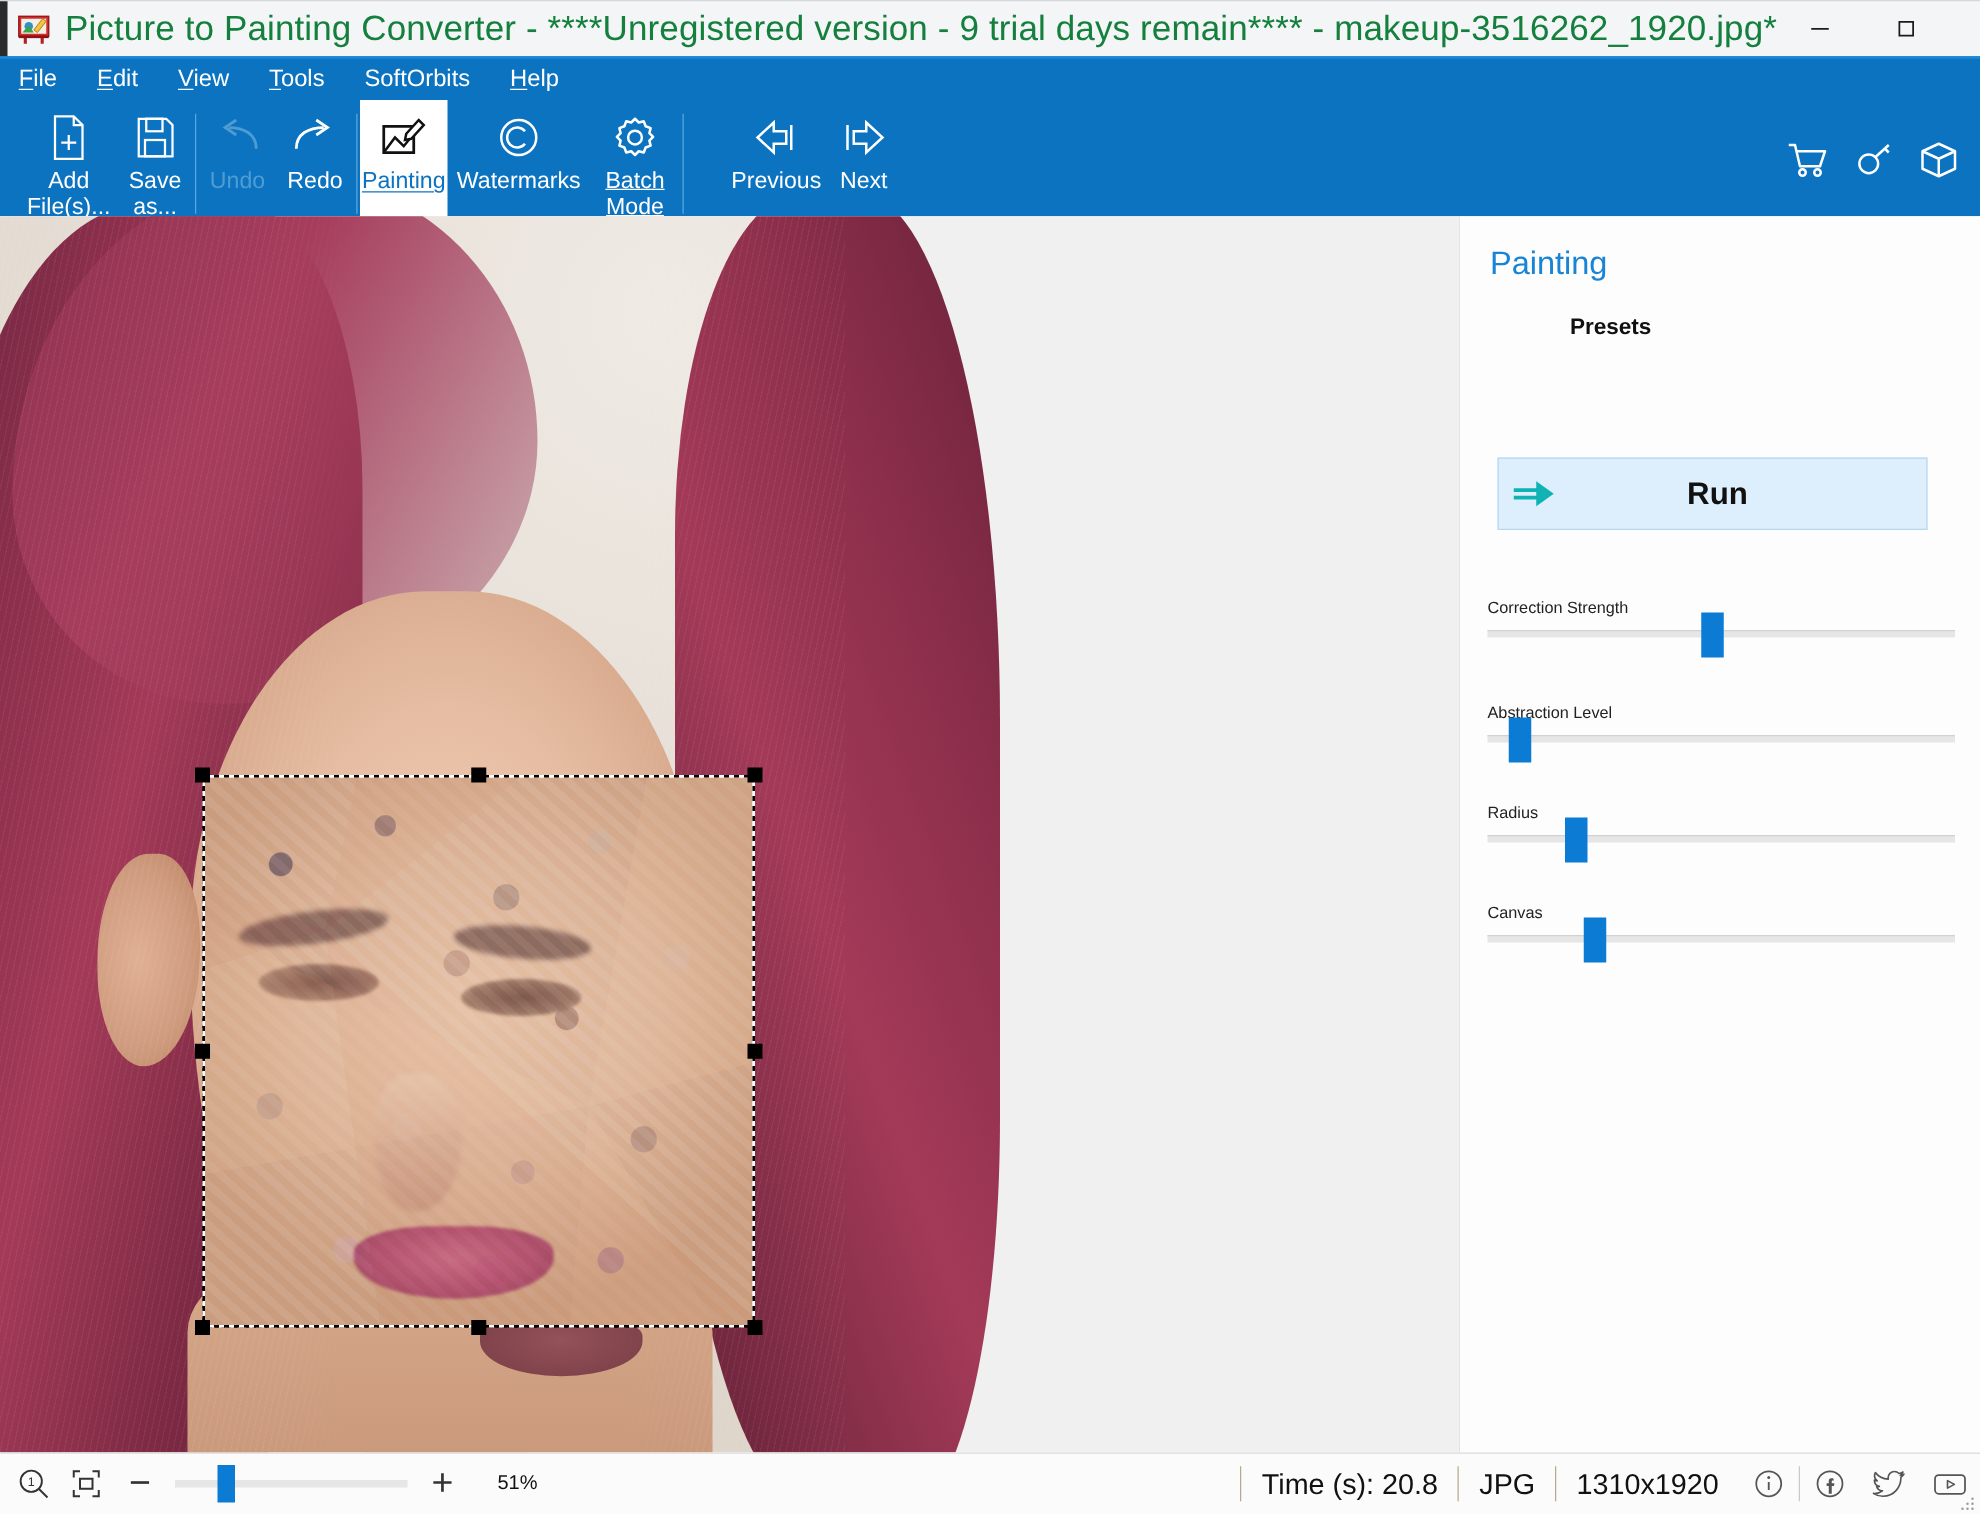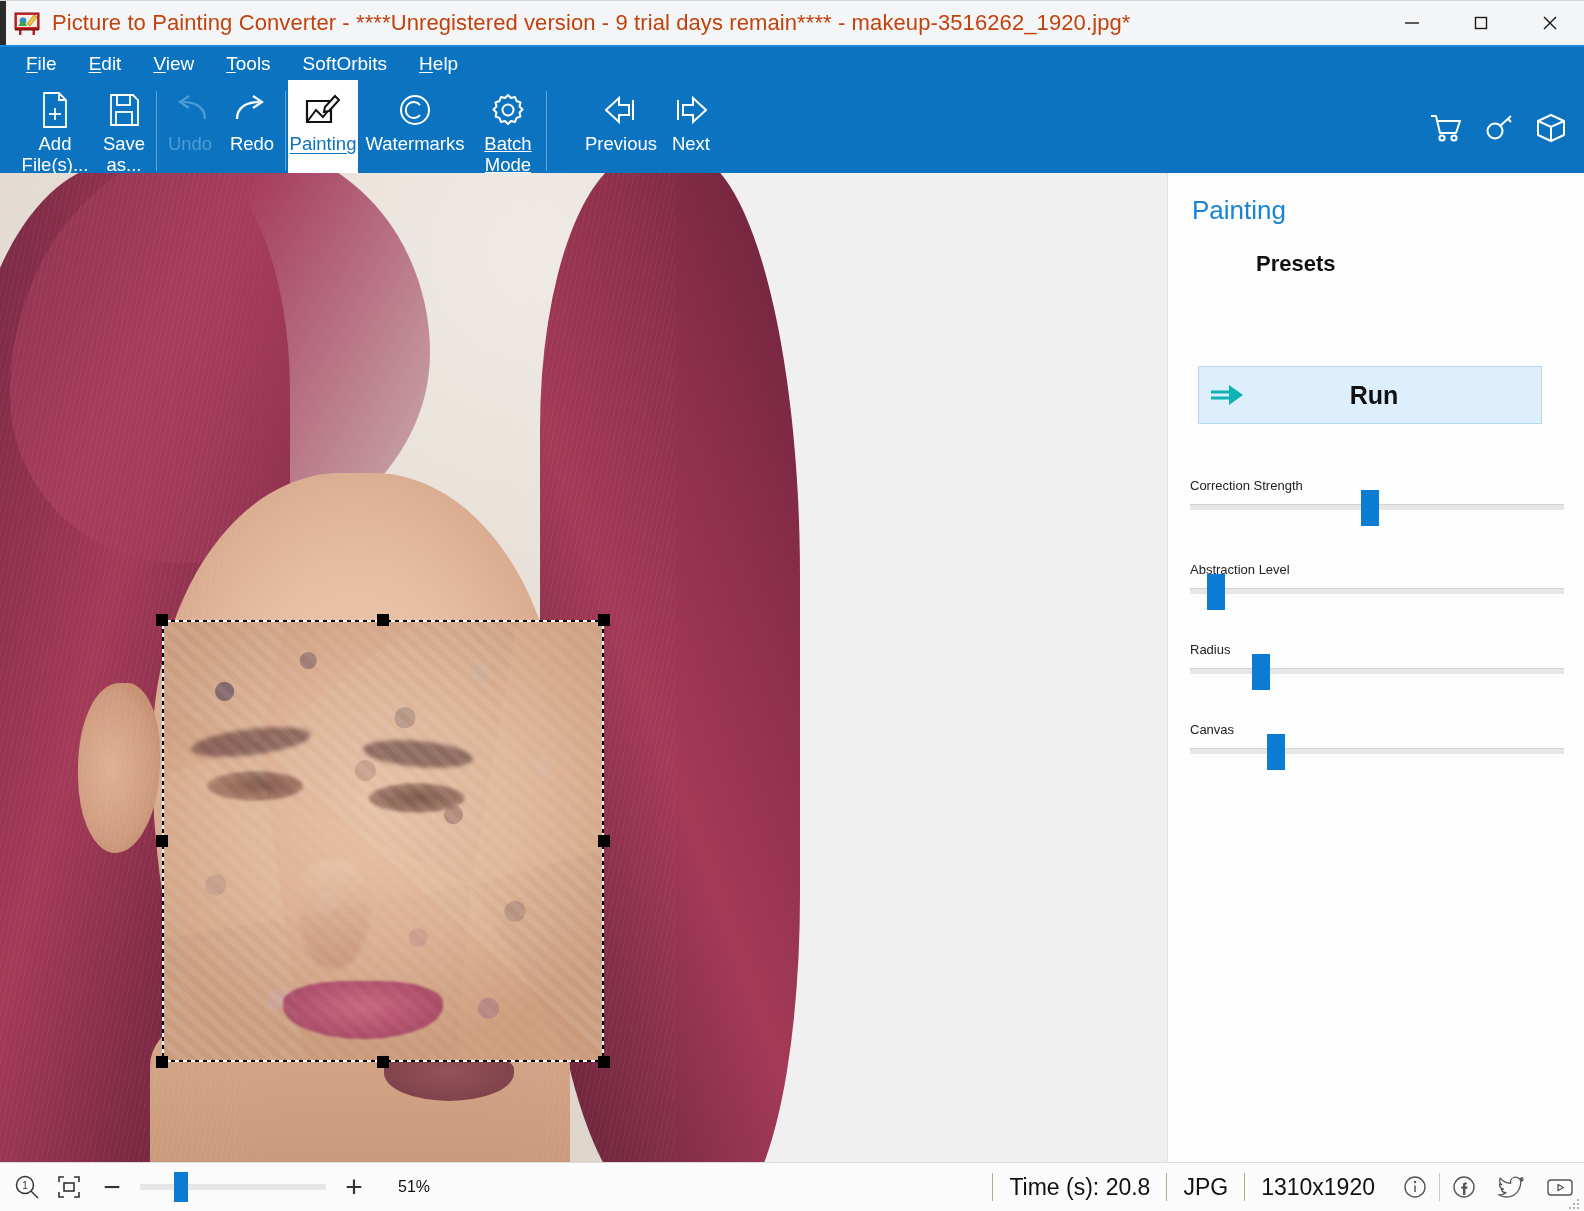--- a/index.html
+++ b/index.html
@@ -18,37 +18,37 @@
     border-top: 1px solid #d5d7d9;
   }
   .titlebar::before{
     content:""; position:absolute; left:0; top:0; width:6px; height:45px; background:#2b2b2b;
   }
   .app-icon {
     width: 26px; height: 26px; margin-left: 14px; margin-right: 12px;
     flex: 0 0 auto; position: relative;
   }
   .title-text {
-    font-size: 22px; color: #c2410c; letter-spacing: .1px; white-space: nowrap;
+    font-size: 28px; color: #15803d; letter-spacing: .1px; white-space: nowrap;
   }
   .win-controls { margin-left: auto; display: flex; height: 45px; }
   .win-btn {
     width: 69px; height: 45px; display: flex; align-items: center; justify-content: center;
     color: #1b1b1b;
   }
 
   
   .ribbon {
     position: absolute; top: 45px; left: 0; width: 1584px; height: 128px;
     background: #0c73c1;
     border-top: 2px solid #1b8ad6;
   }
   .menubar {
     position: absolute; top: 0; left: 0; height: 33px; width: 100%;
-    display: flex; align-items: center; padding-left: 24px; gap: 28px;
+    display: flex; align-items: center; padding-left: 13px; gap: 28px;
   }
   .menu-item {
     color: #ffffff; font-size: 19px; line-height: 1; white-space: nowrap;
     padding: 2px 2px;
   }
   .menu-item u { text-decoration: underline; text-underline-offset: 2px; }
 
   .tools { position: absolute; top: 33px; left: 16px; height: 95px; width: 100%; display: flex; align-items: center; }
   .tool {
     position: relative; display: flex; flex-direction: column; align-items: center;
@@ -220,21 +220,21 @@
 
   
   .rightpanel {
     position: absolute; top: 173px; left: 1167px; width: 417px; height: 989px;
     background: #fdfdfd; border-left: 1px solid #e3e3e3;
   }
   .panel-title {
     position:absolute; left: 24px; top: 22px; font-size: 26px; color: #1784d6; font-weight: 400;
   }
   .presets-row { position:absolute; left:22px; top:78px; width:374px; }
-  .presets-label { font-size:22px; font-weight:bold; color:#111; margin-left:66px; }
+  .presets-label { font-size:18px; font-weight:bold; color:#111; margin-left:66px; }
   .presets-ctrl { display:flex; align-items:center; margin-top:6px; }
   .presets-icon { width:50px; height:44px; display:flex; align-items:center; justify-content:center; flex:0 0 auto; }
   .select-box {
     margin-left:16px; flex:1 1 auto; height:34px; border:1px solid #a9a9a9; background:#fff;
     display:flex; align-items:center; padding:0 8px; font-size:17.5px; color:#111;
   }
   .select-box .chev { margin-left:auto; color:#333; font-size: 14px; }
 
   .run-btn {
     position:absolute; left:30px; top:193px; width:344px; height:58px;

